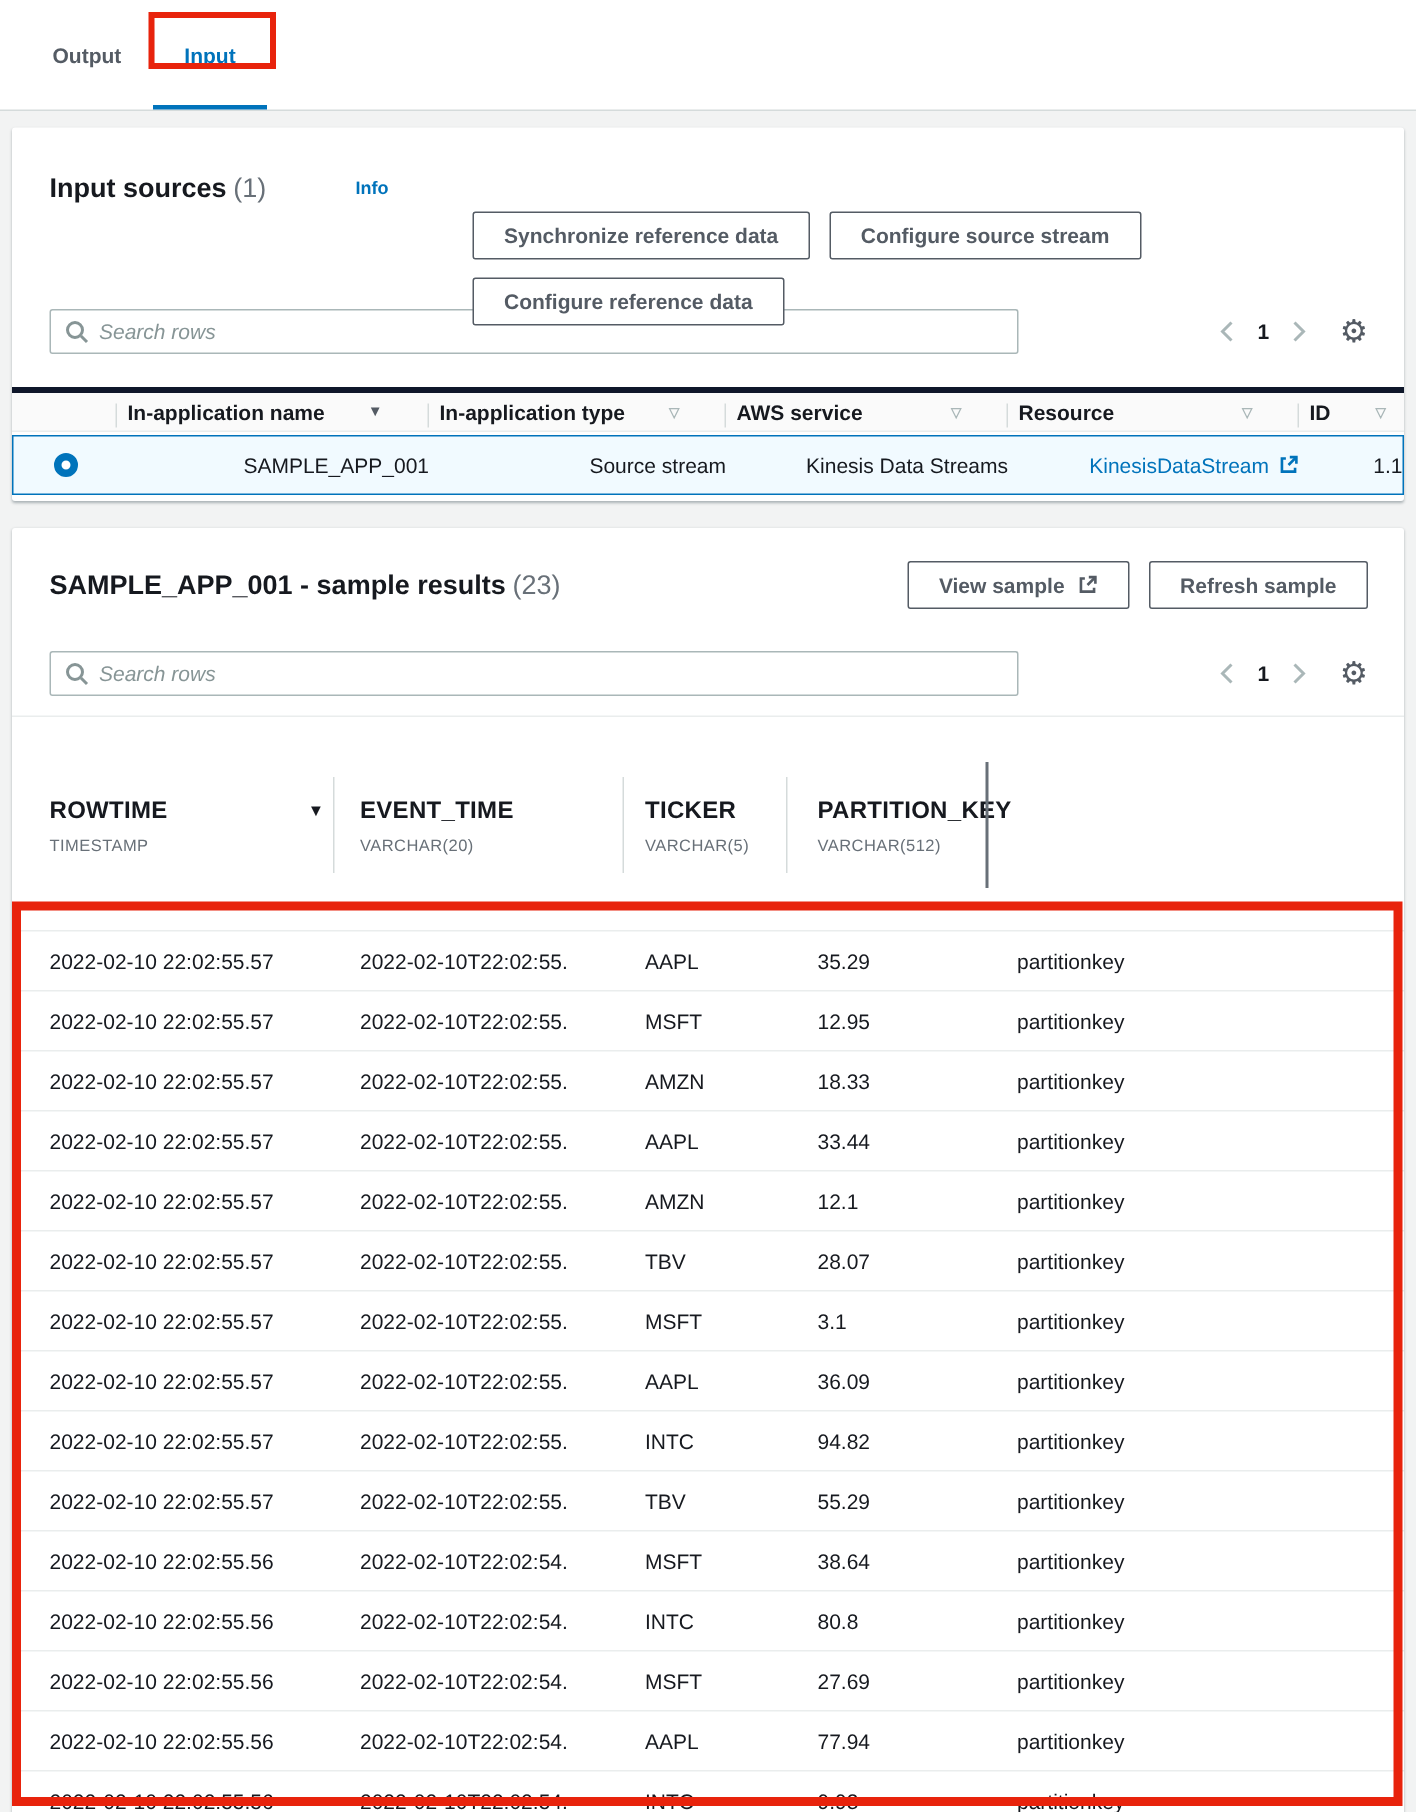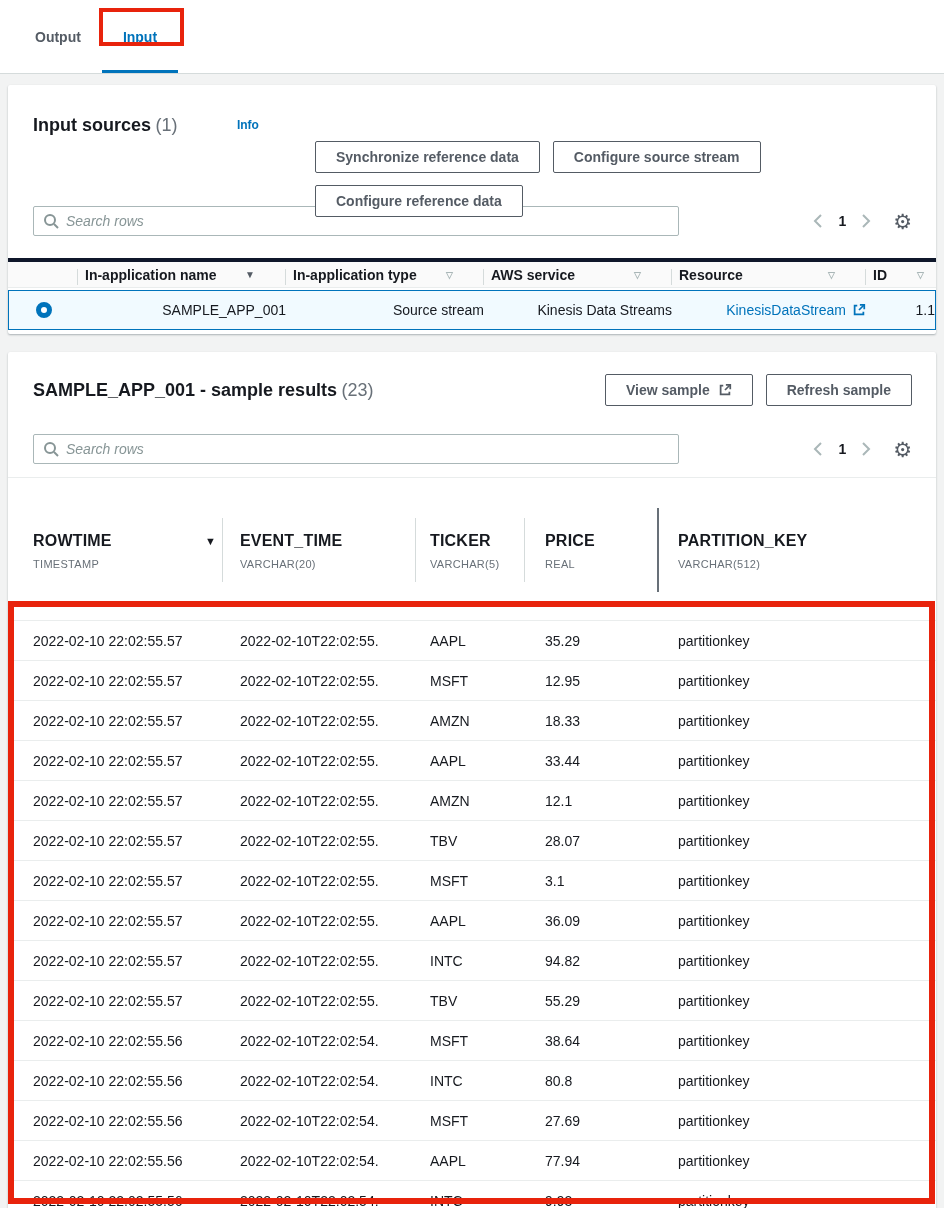--- a/index.html
+++ b/index.html
@@ -237,24 +237,20 @@
     </div>
     <div class="h2c">
       <div class="h2name">EVENT_TIME</div>
       <div class="h2type">VARCHAR(20)</div>
     </div>
     <div class="h2c">
       <div class="h2name">TICKER</div>
       <div class="h2type">VARCHAR(5)</div>
     </div>
     <div class="h2c">
-      <div class="h2name">PRICE</div>
-      <div class="h2type">REAL</div>
-    </div>
-    <div class="h2c">
       <div class="h2name">PARTITION_KEY</div>
       <div class="h2type">VARCHAR(512)</div>
     </div>
     <span class="vd vd0"></span>
     <span class="vd vd1"></span>
     <span class="vd vd2"></span>
     <span class="vd vd3"></span>
   </div>
 
   <div class="t2rows">

